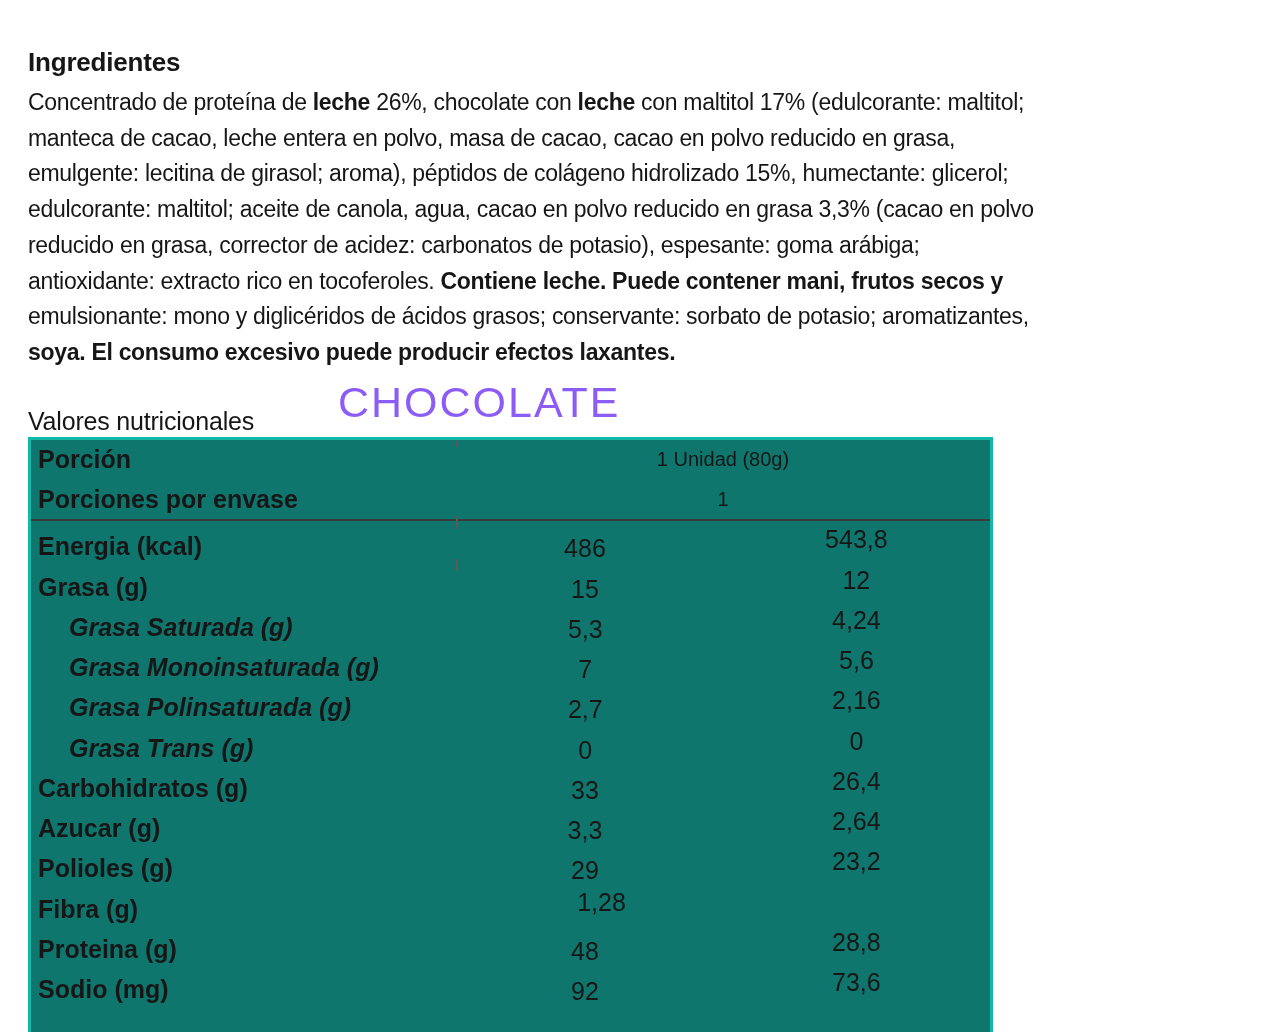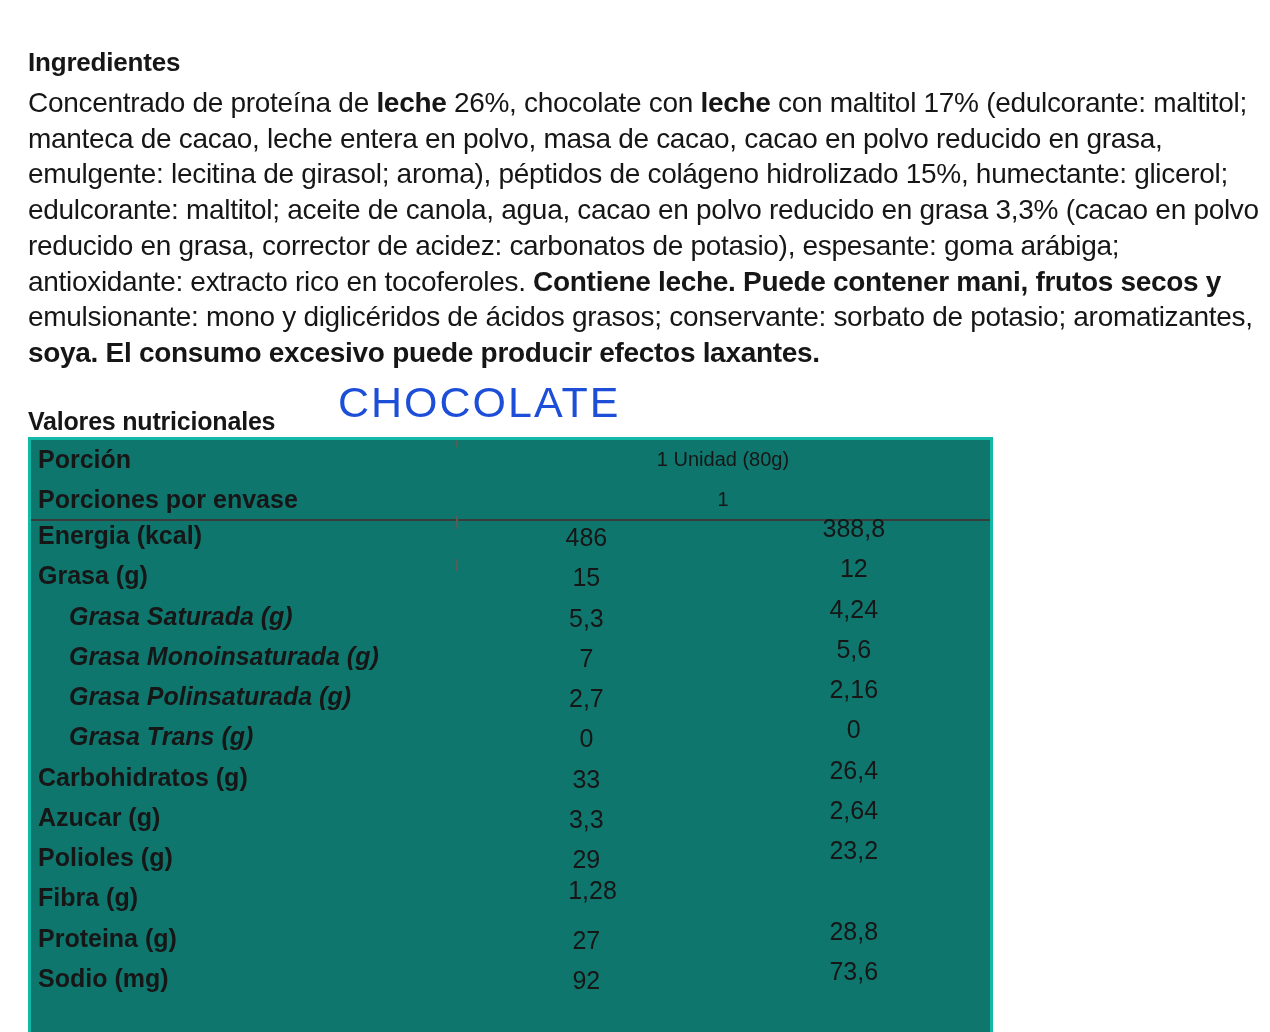--- a/index.html
+++ b/index.html
@@ -5,47 +5,47 @@
   html,body{margin:0;padding:0;background:#ffffff;}
   .page{
     position:relative;width:1270px;height:1032px;overflow:hidden;
     background:#ffffff;color:#161616;
     font-family:"Liberation Sans", sans-serif;
     margin-top:33px;
   }
   
   .ingredients{position:absolute;left:28px;top:14px;width:1235px;}
   .ing-heading{font-size:26px;font-weight:700;margin:0 0 7px 0;letter-spacing:-0.2px;}
-  .ing-line{font-size:28px;line-height:35.7px;white-space:nowrap;letter-spacing:-0.3px;}
+  .ing-line{font-size:23px;line-height:35.7px;white-space:nowrap;letter-spacing:-0.3px;}
   .ing-line b{font-weight:700;}
   
   .product-title{
     position:absolute;left:338px;top:345px;
-    font-size:43px;font-weight:400;letter-spacing:2px;color:#1d4ed8;
+    font-size:43px;font-weight:400;letter-spacing:2px;color:#8b5cf6;
   }
   
-  .values-heading{position:absolute;left:28px;top:374px;font-size:25px;font-weight:700;letter-spacing:-0.2px;}
+  .values-heading{position:absolute;left:28px;top:374px;font-size:25px;font-weight:400;letter-spacing:-0.2px;}
   
   .ntable{
     position:absolute;left:28px;top:404px;width:965px;height:610px;
     border:3px solid #14b8a6;box-sizing:border-box;background:#0f766e;
   }
   .serving{height:81px;border-bottom:2px solid #3b3b3b;box-sizing:border-box;
     display:flex;flex-direction:column;}
   .serving-row{flex:1;display:flex;align-items:center;}
   .s-label{width:425px;padding-left:7px;box-sizing:border-box;font-size:25px;font-weight:700;}
   .s-value{flex:1;text-align:center;font-size:20px;}
   .colheads{height:40px;border-bottom:2px solid #3b3b3b;box-sizing:border-box;
     display:flex;align-items:center;}
   .ch-spacer{width:425px;}
   .ch{font-size:25px;font-weight:700;text-align:center;}
   .ch100{width:263px;}
   .ch80{width:273px;position:relative;top:-5px;}
   .nbody{display:flex;flex-direction:column;height:483px;}
-  .n-row{flex:1;display:flex;align-items:flex-start;}
+  .n-row{flex:1;display:flex;align-items:flex-end;gap:9px;}
   .n-label{width:425px;padding-left:7px;box-sizing:border-box;font-size:25px;font-weight:700;white-space:nowrap;}
   .n-row.sub .n-label{padding-left:38px;font-style:italic;}
   .v100{width:263px;text-align:center;font-size:25px;position:relative;top:2px;}
   .v80{width:273px;text-align:center;font-size:25px;position:relative;top:-7px;}
   
   .tick{position:absolute;width:2px;background:#5a5a5a;}
   .tick.t-top{left:425px;top:0;height:7px;}
   .tick.t-serv{left:425px;top:76px;height:13px;}
   .tick.t-head{left:425px;top:119px;height:12px;}
   .tick.t-b1{left:425px;bottom:0;height:7px;}
@@ -84,21 +84,21 @@
           <div class="s-label">Porciones por envase</div>
           <div class="s-value">1</div>
         </div>
       </div>
 
 
     <div class="nbody" id="nutrient-rows">
         <div class="n-row">
           <div class="n-label">Energia (kcal)</div>
           <div class="v100">486</div>
-          <div class="v80">388,8</div>
+          <div class="v80">543,8</div>
         </div>
         <div class="n-row">
           <div class="n-label">Grasa (g)</div>
           <div class="v100">15</div>
           <div class="v80">12</div>
         </div>
         <div class="n-row sub">
           <div class="n-label">Grasa Saturada (g)</div>
           <div class="v100">5,3</div>
           <div class="v80">4,24</div>
@@ -132,21 +132,21 @@
           <div class="n-label">Polioles (g)</div>
           <div class="v100">29</div>
           <div class="v80">23,2</div>
         </div>
         <div class="n-row">
           <div class="n-label">Fibra (g)</div>
           <div class="v80">1,28</div>
         </div>
         <div class="n-row">
           <div class="n-label">Proteina (g)</div>
-          <div class="v100">27</div>
+          <div class="v100">48</div>
           <div class="v80">28,8</div>
         </div>
         <div class="n-row">
           <div class="n-label">Sodio (mg)</div>
           <div class="v100">92</div>
           <div class="v80">73,6</div>
         </div>
       </div>
 
     <div class="tick t-top"></div>

